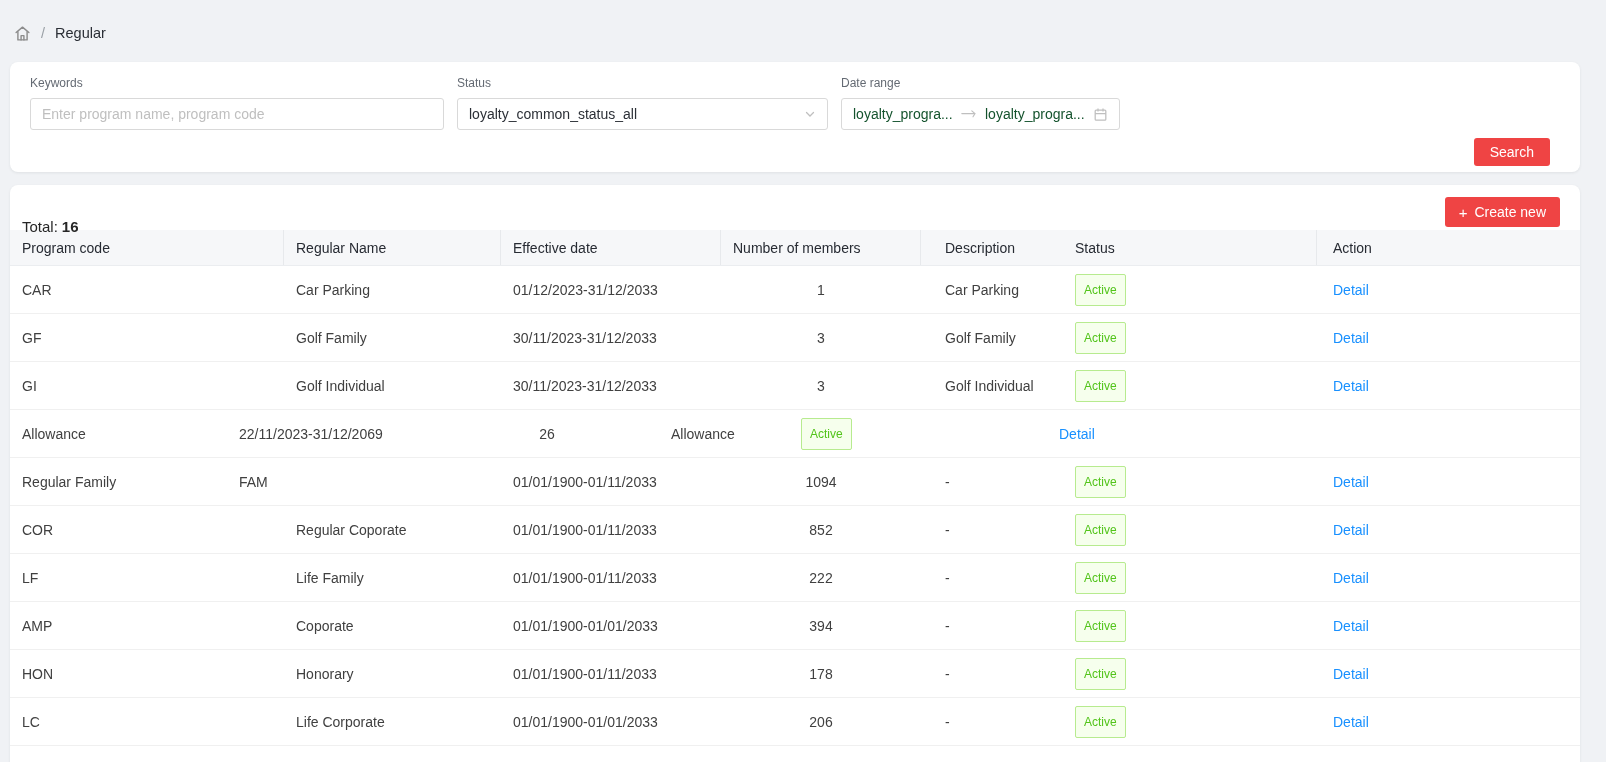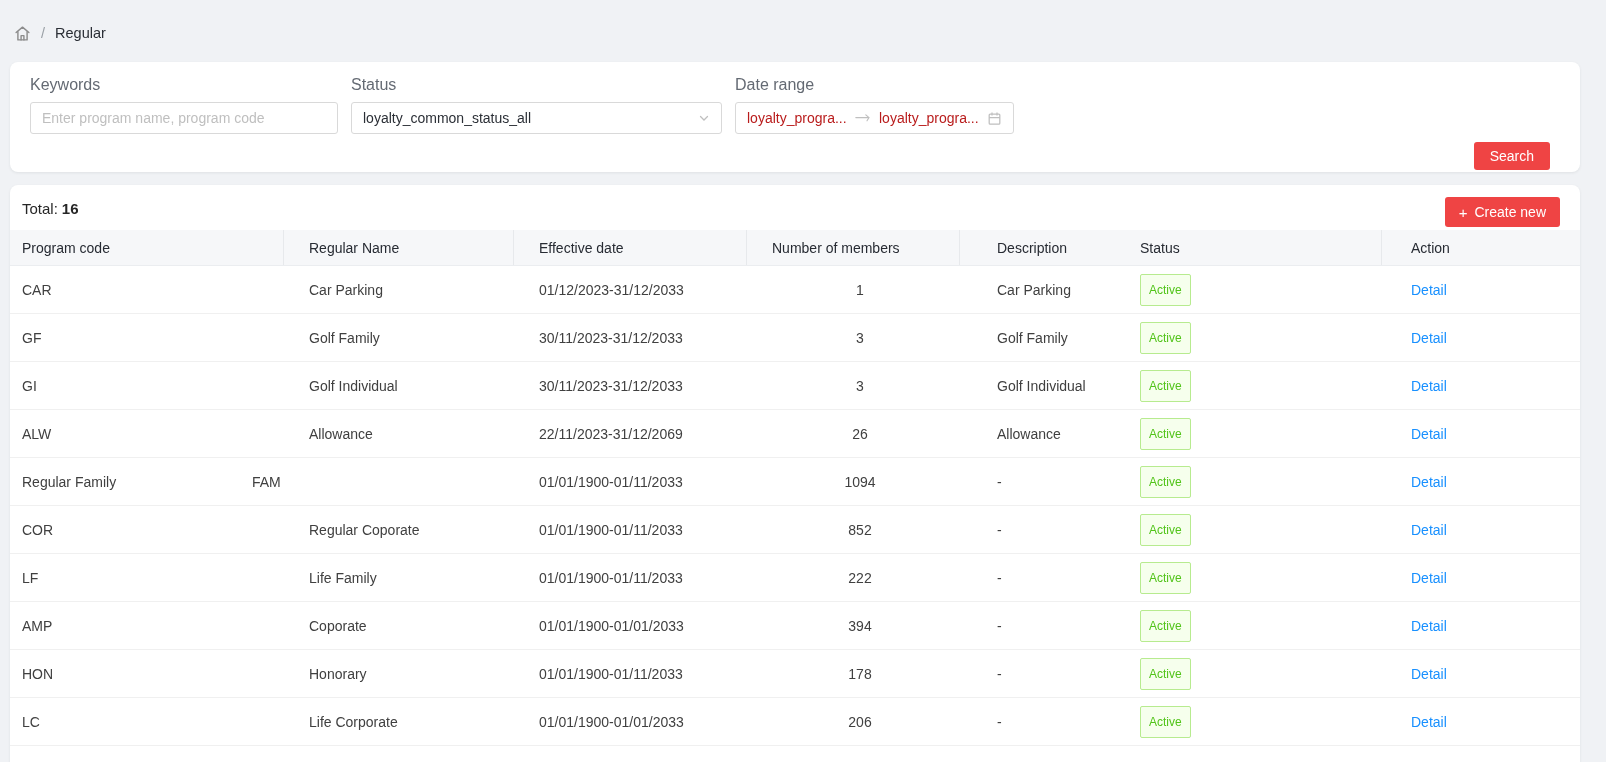--- a/index.html
+++ b/index.html
@@ -14,52 +14,52 @@
   .breadcrumb .sep { color:#9aa0a6; }
   .breadcrumb .crumb { color:#2b2f36; }
 
   
   .card { background:#fff; border-radius:8px;
     box-shadow:0 1px 3px rgba(31,35,41,0.08); margin:0 26px 0 10px; }
 
   
   .filter-card { margin-top:16px; padding:14px 30px 12px 20px; height:110px; }
   .filter-row { display:flex; gap:13px; }
-  .filter-group .label { font-size:16px; color:#646a73; margin-bottom:8px; }
+  .filter-group .label { font-size:12px; color:#646a73; margin-bottom:8px; }
   .text-input, .select, .range-picker {
     height:32px; border:1px solid #d9d9d9; border-radius:3px;
     font-size:14px; background:#fff; }
-  .text-input { width:308px; padding:0 11px; color:#2b2f36; outline:none; }
+  .text-input { width:414px; padding:0 11px; color:#2b2f36; outline:none; }
   .text-input::placeholder { color:#bfbfbf; }
   .select { width:371px; padding:0 11px; display:flex; align-items:center;
     justify-content:space-between; cursor:pointer; }
   .select-value { color:#2b2f36; }
   .chev { color:#bfbfbf; display:flex; align-items:center; }
   .range-picker { width:279px; padding:0 11px; display:flex; align-items:center;
     gap:8px; cursor:pointer; }
-  .range-picker .ph { color:#b91c1c; flex:1; white-space:nowrap; overflow:hidden; }
+  .range-picker .ph { color:#14532d; flex:1; white-space:nowrap; overflow:hidden; }
   .range-picker .arrow, .range-picker .cal { color:#bfbfbf; display:flex; align-items:center; }
 
   .search-row { display:flex; justify-content:flex-end; margin-top:8px; }
   .btn-primary { background:#ef4444; color:#fff; border:none; border-radius:3px;
     font-size:14px; cursor:pointer; font-family:inherit; }
   .search-btn { height:28px; padding:0 16px; }
 
   
   .table-card { margin-top:13px; padding-bottom:60px; }
   .table-toolbar { display:flex; align-items:flex-start; justify-content:space-between;
     padding:12px 20px 0 12px; height:45px; }
-  .total { font-size:15px; color:#262626; padding-top:3px; }
+  .total { font-size:15px; color:#262626; padding-top:3px;margin-top:18px; }
   .total b { margin-left:4px; }
   .create-btn { height:30px; padding:0 14px; display:flex; align-items:center; gap:7px; }
   .create-btn .plus { font-size:15px; line-height:1; }
 
   
   .tbl { width:100%; font-size:14px; }
-  .tr { display:flex; align-items:flex-end; height:48px; border-bottom:1px solid #f0f0f0; background:#fff;gap:13px; }
+  .tr { display:flex; align-items:flex-end; height:48px; border-bottom:1px solid #f0f0f0; background:#fff; }
   .thead .tr { height:36px; background:#f6f7f9; border-bottom:1px solid #ebedf0; }
   .th { color:#272b33; font-weight:500; }
   .cell { padding:0 12px; flex:0 0 auto; white-space:nowrap; overflow:hidden; height:100%;
     display:flex; align-items:center; }
   .c-code   { width:274px; }
   .c-name   { width:217px; }
   .c-date   { width:220px; }
   .c-members{ width:200px; }
   .c-desc   { width:142px; padding-left:24px; }
   .c-status { width:254px; position:relative; }
@@ -188,21 +188,20 @@
           <div class="cell td c-members">3</div>
           <div class="cell td c-desc">Golf Individual</div>
           <div class="cell td c-status">
             <span class="tag-active">Active</span>
           </div>
           <div class="cell td c-action">
             <a class="link">Detail</a>
           </div>
         </div>
         <div class="tr">
-          <div class="cell td c-code">ALW</div>
           <div class="cell td c-name">Allowance</div>
           <div class="cell td c-date">22/11/2023-31/12/2069</div>
           <div class="cell td c-members">26</div>
           <div class="cell td c-desc">Allowance</div>
           <div class="cell td c-status">
             <span class="tag-active">Active</span>
           </div>
           <div class="cell td c-action">
             <a class="link">Detail</a>
           </div>

